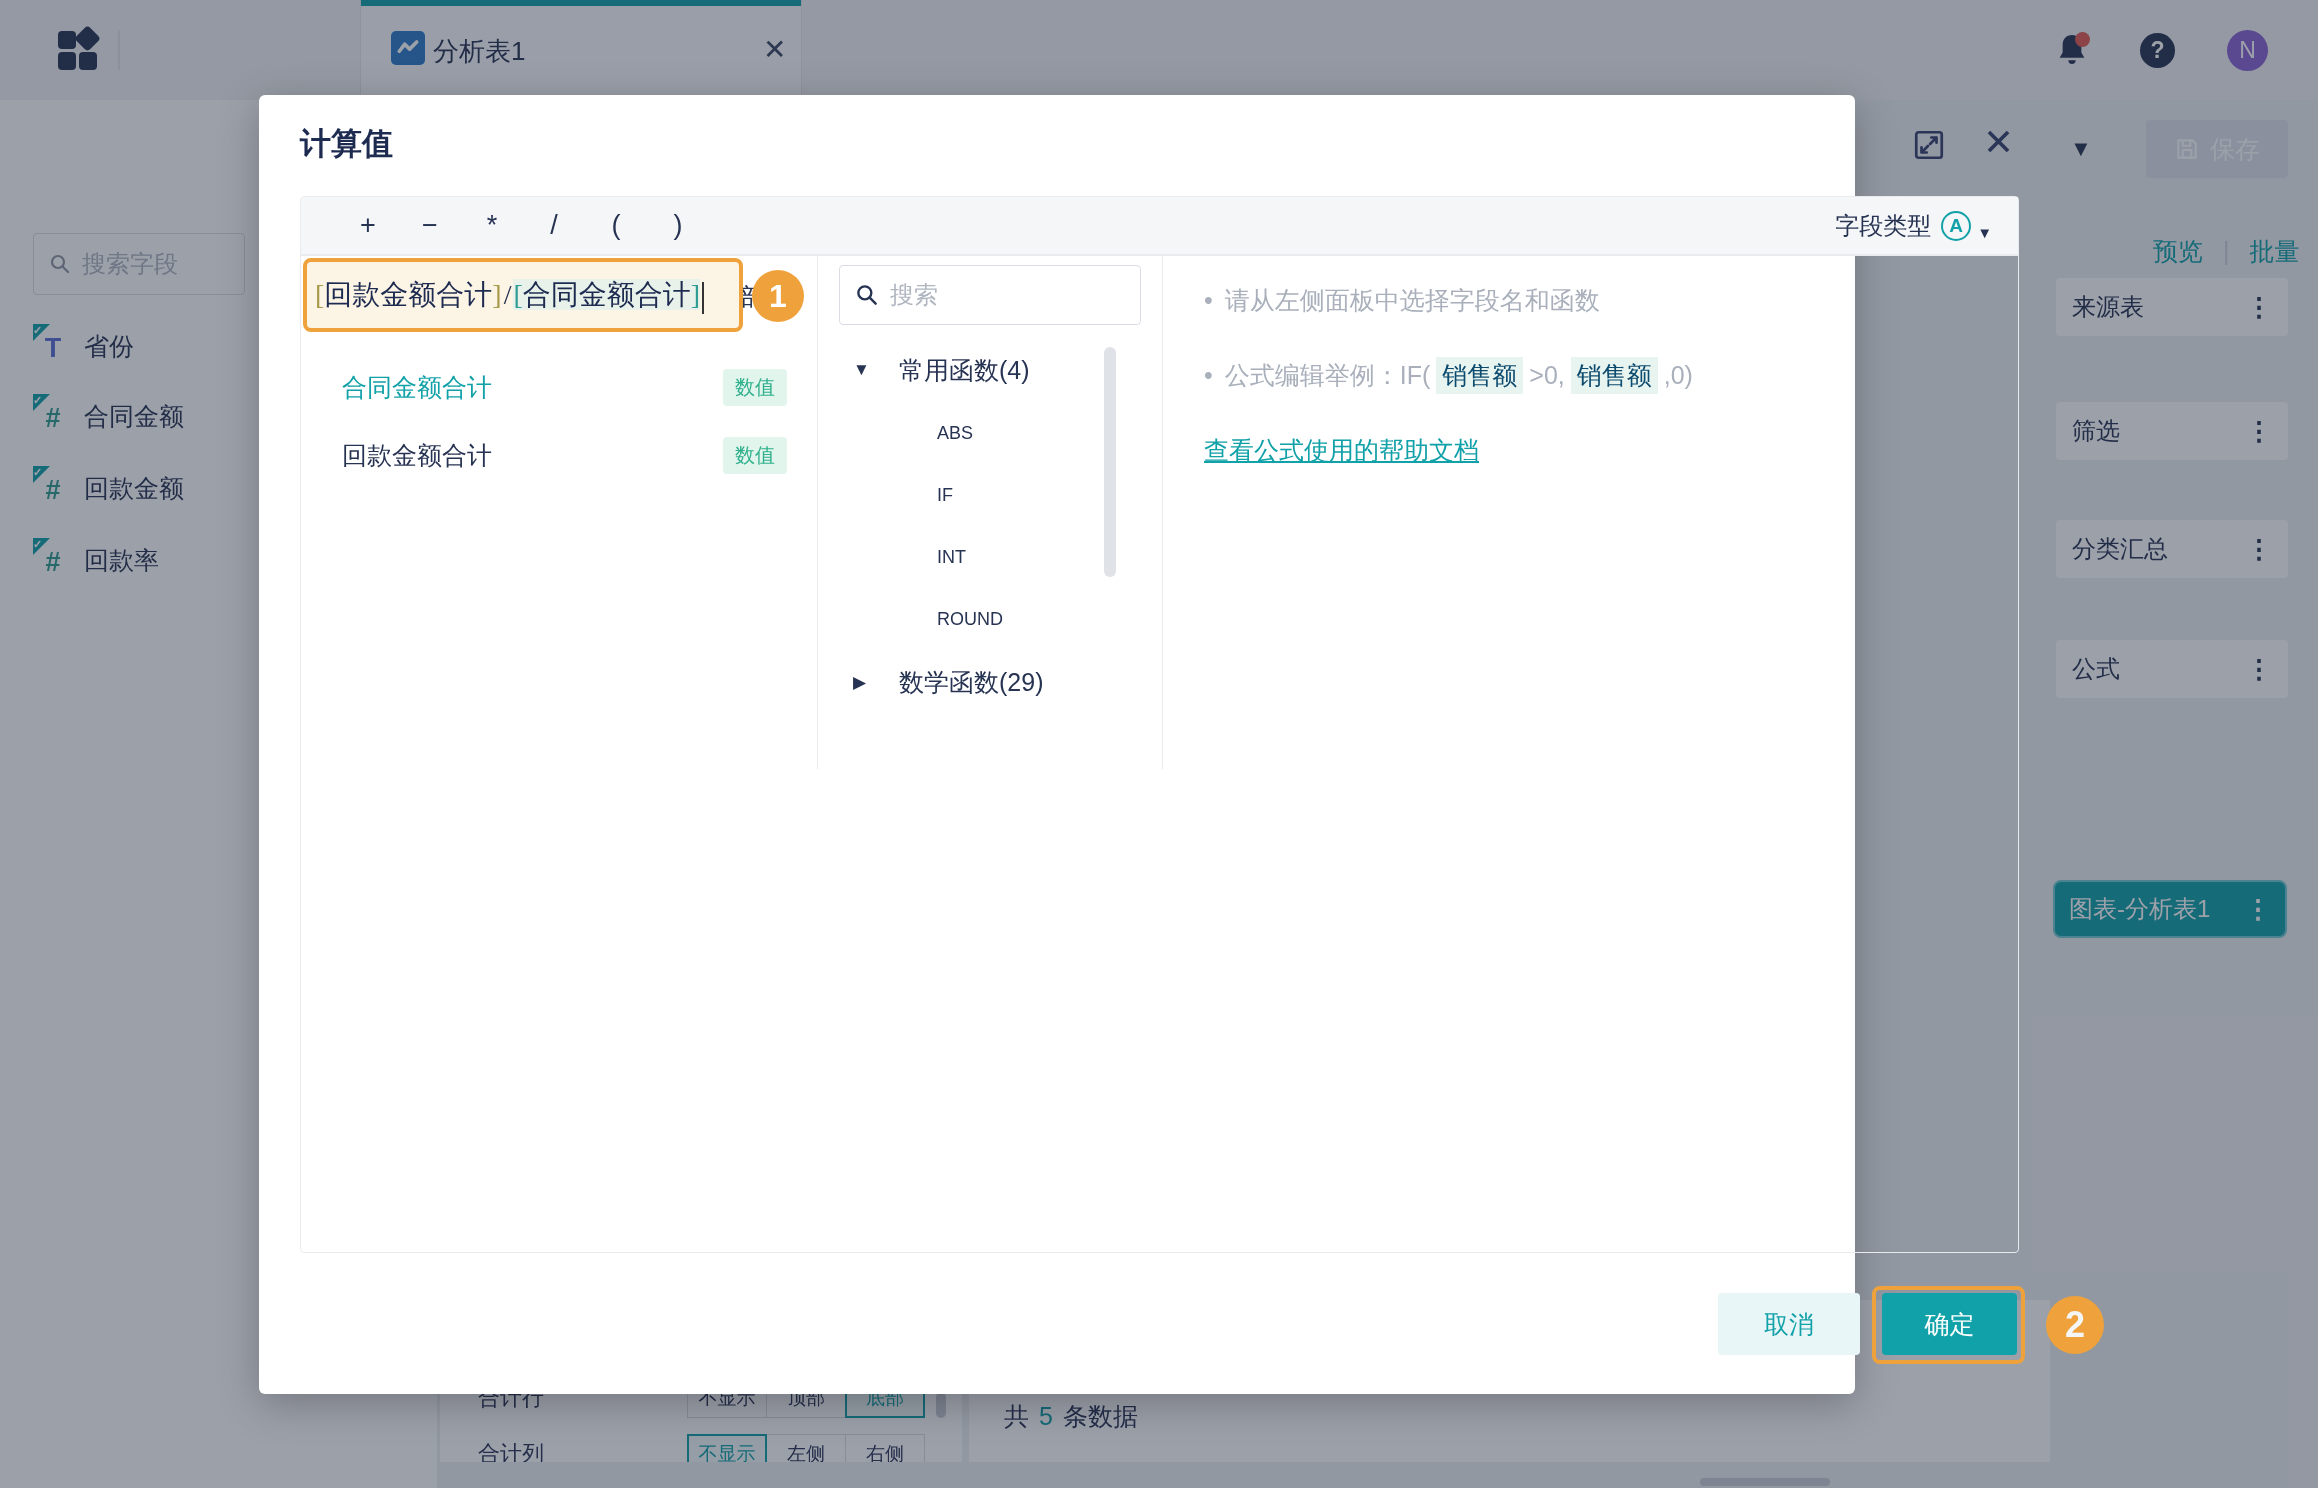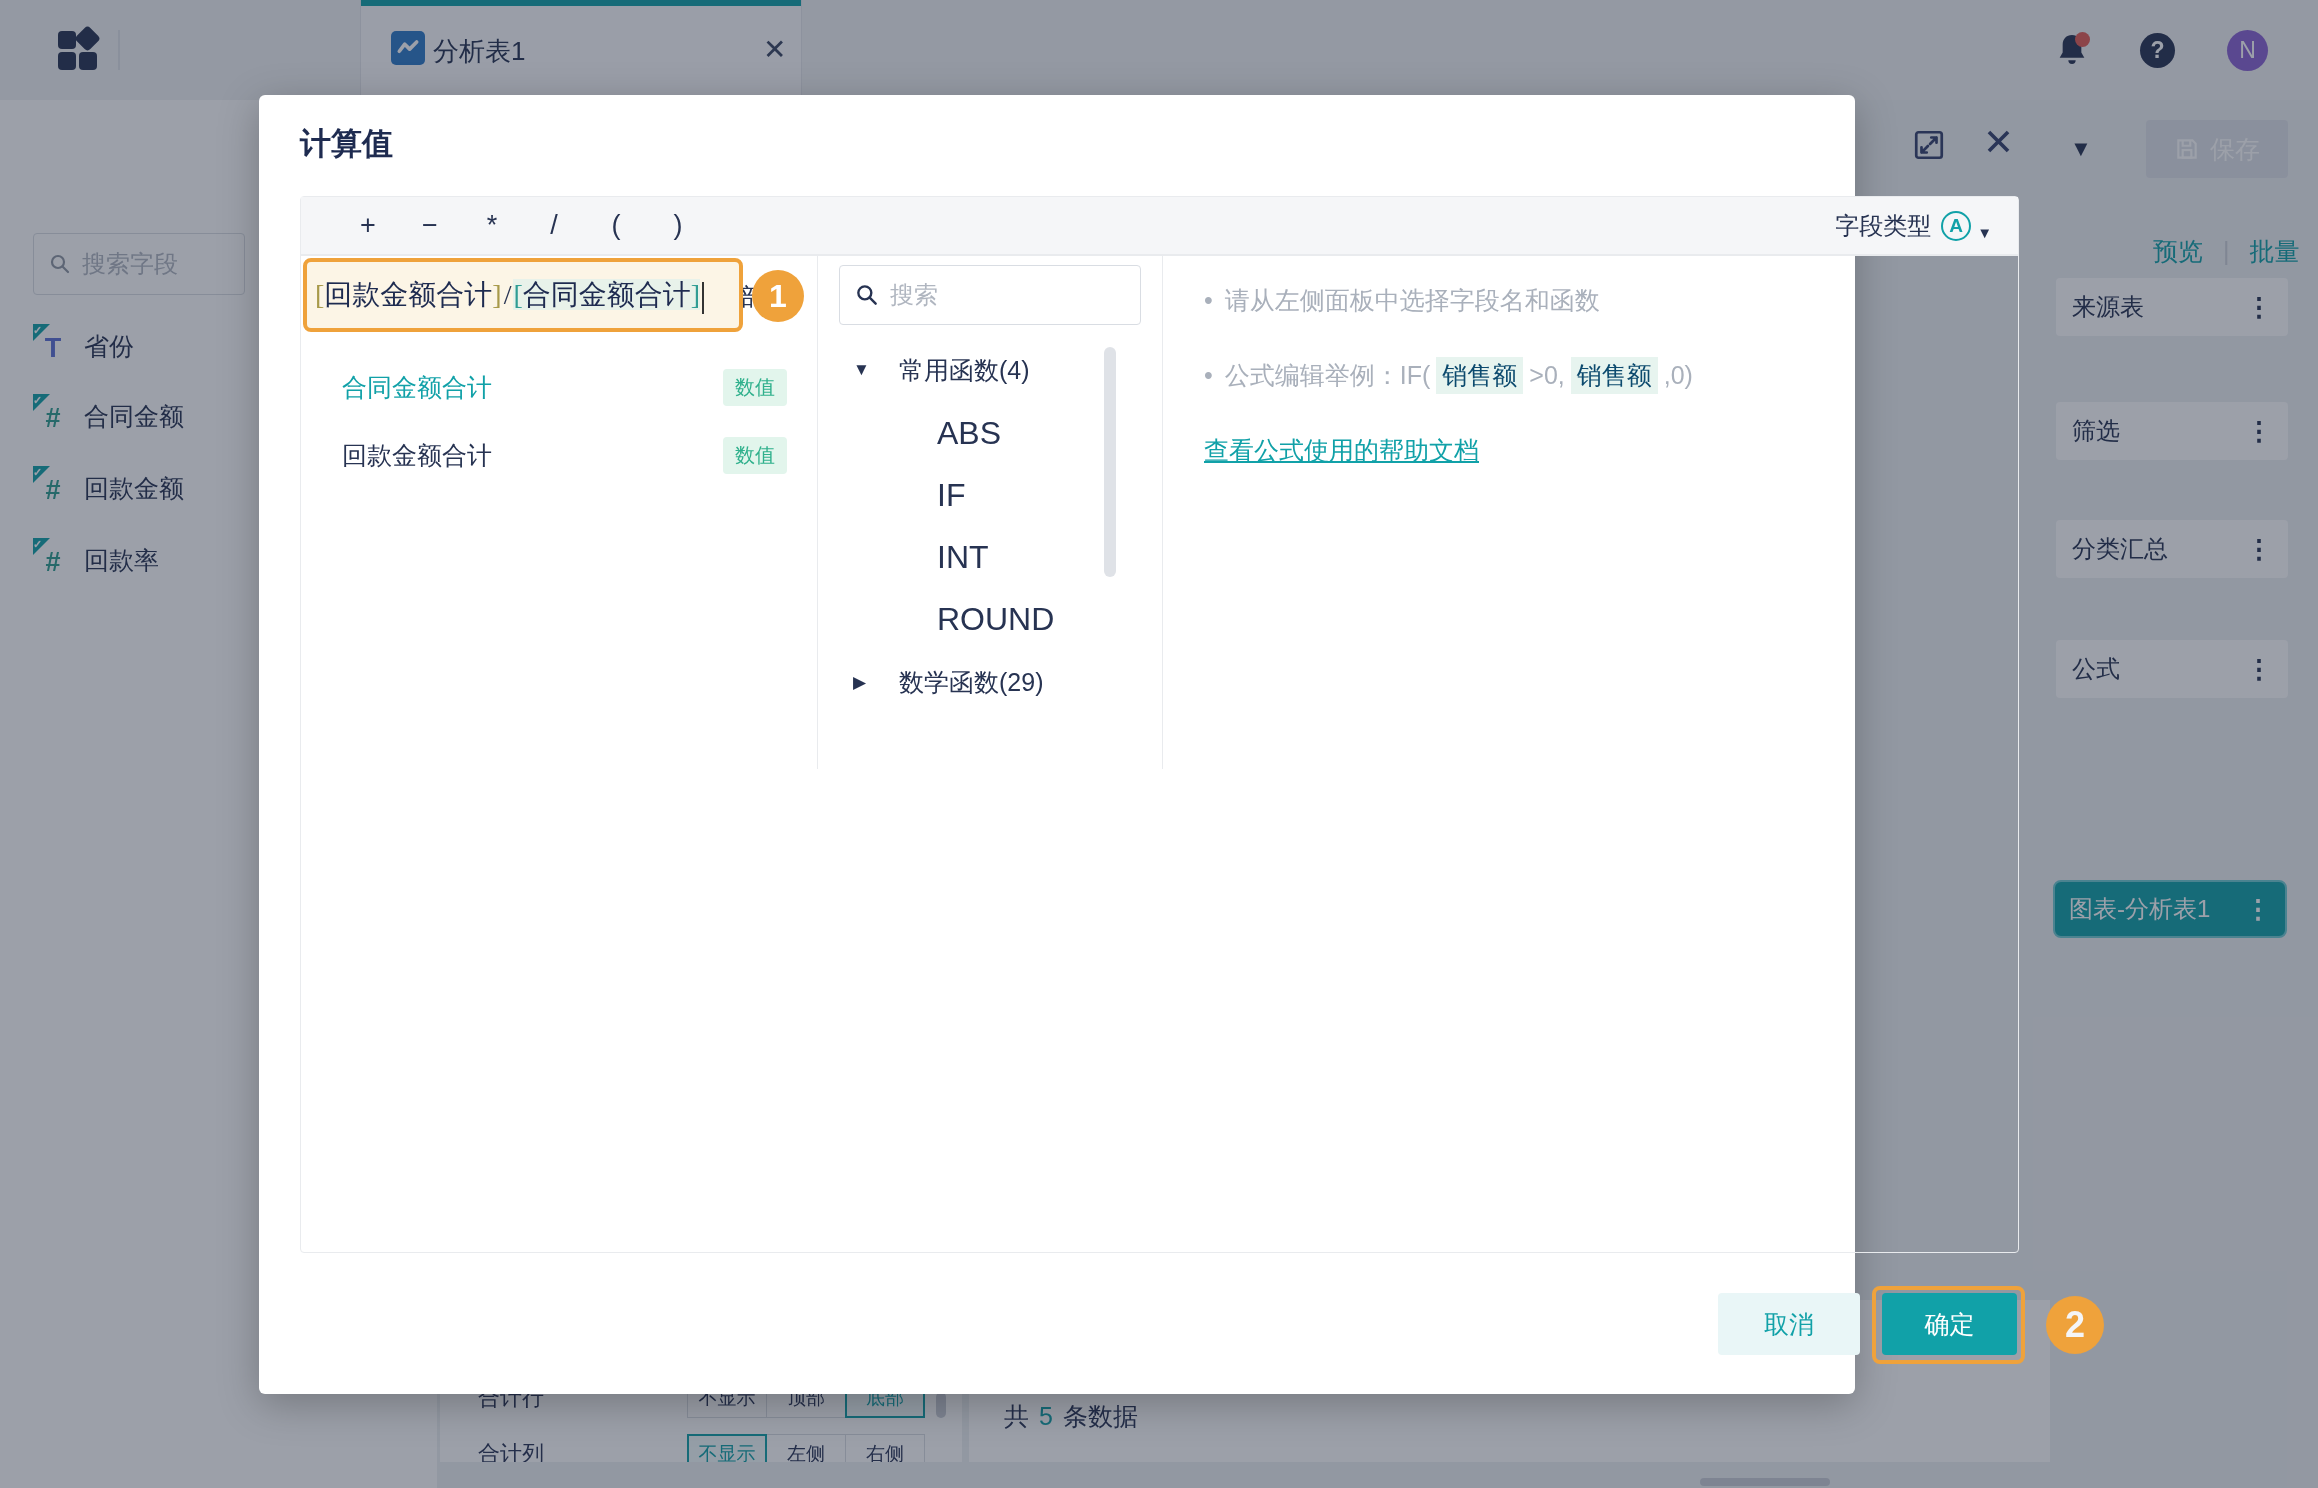--- a/index.html
+++ b/index.html
@@ -100,21 +100,21 @@
   .sb-c1 { width:357px; height:62px; }
   .sb-c2 { width:302px; height:60px; }
   .allsel { display:flex; align-items:center; gap:8px; font-size:24px; color:#273352; cursor:pointer;margin-left:10px; }
   .allsel .caret { font-size:15px; }
   .fielditem { display:flex; align-items:center; justify-content:space-between; margin-top:30px; height:38px; padding-left:19px; }
   .fielditem .fname { font-size:25px; }
   .fname.hl { color:#11a1a8; } .fname.nm { color:#273352; }
   .typetag { background:#e2f5ec; color:#2fb08c; font-size:20px; border-radius:4px; padding:5px 12px; }
   .treegroup { display:flex; align-items:center; gap:26px; margin-top:26px; height:38px; padding-left:14px; font-size:25px; color:#273352; }
   .treegroup .tcaret { font-size:17px; width:20px; }
-  .treeitem { margin-top:26px; height:36px; padding-left:98px; font-size:32px; color:#273352; display:flex; align-items:center; }
+  .treeitem { margin-top:26px; height:36px; padding-left:98px; font-size:18px; color:#273352; display:flex; align-items:center; }
   .col2scroll { position:absolute; left:286px; top:91px; width:12px; height:230px; border-radius:6px; background:#dfe2e7; }
   .tip { display:flex; align-items:center; margin-bottom:40px; font-size:25px; color:#a9b0bb; }
   .tip .bdot { margin-right:12px; }
   .tip .fhl { color:#0c4a6e; background:#e7f4ef; padding:2px 6px; margin:0 6px; }
   .helplink { font-size:25px; color:#11a1a8; text-decoration:underline; cursor:pointer; }
 
   .mfooter-cancel { left:1459px; top:1198px; width:142px; height:62px; background:#e9f6f7; border-radius:4px; border:none;
                     color:#11a1a8; font-size:25px; font-family:"Liberation Sans",sans-serif; cursor:pointer; }
   .mfooter-ok { left:1623px; top:1198px; width:135px; height:62px; background:#11a1a8; border-radius:4px; border:none;
                 color:#ffffff; font-size:25px; font-family:"Liberation Sans",sans-serif; cursor:pointer; }

